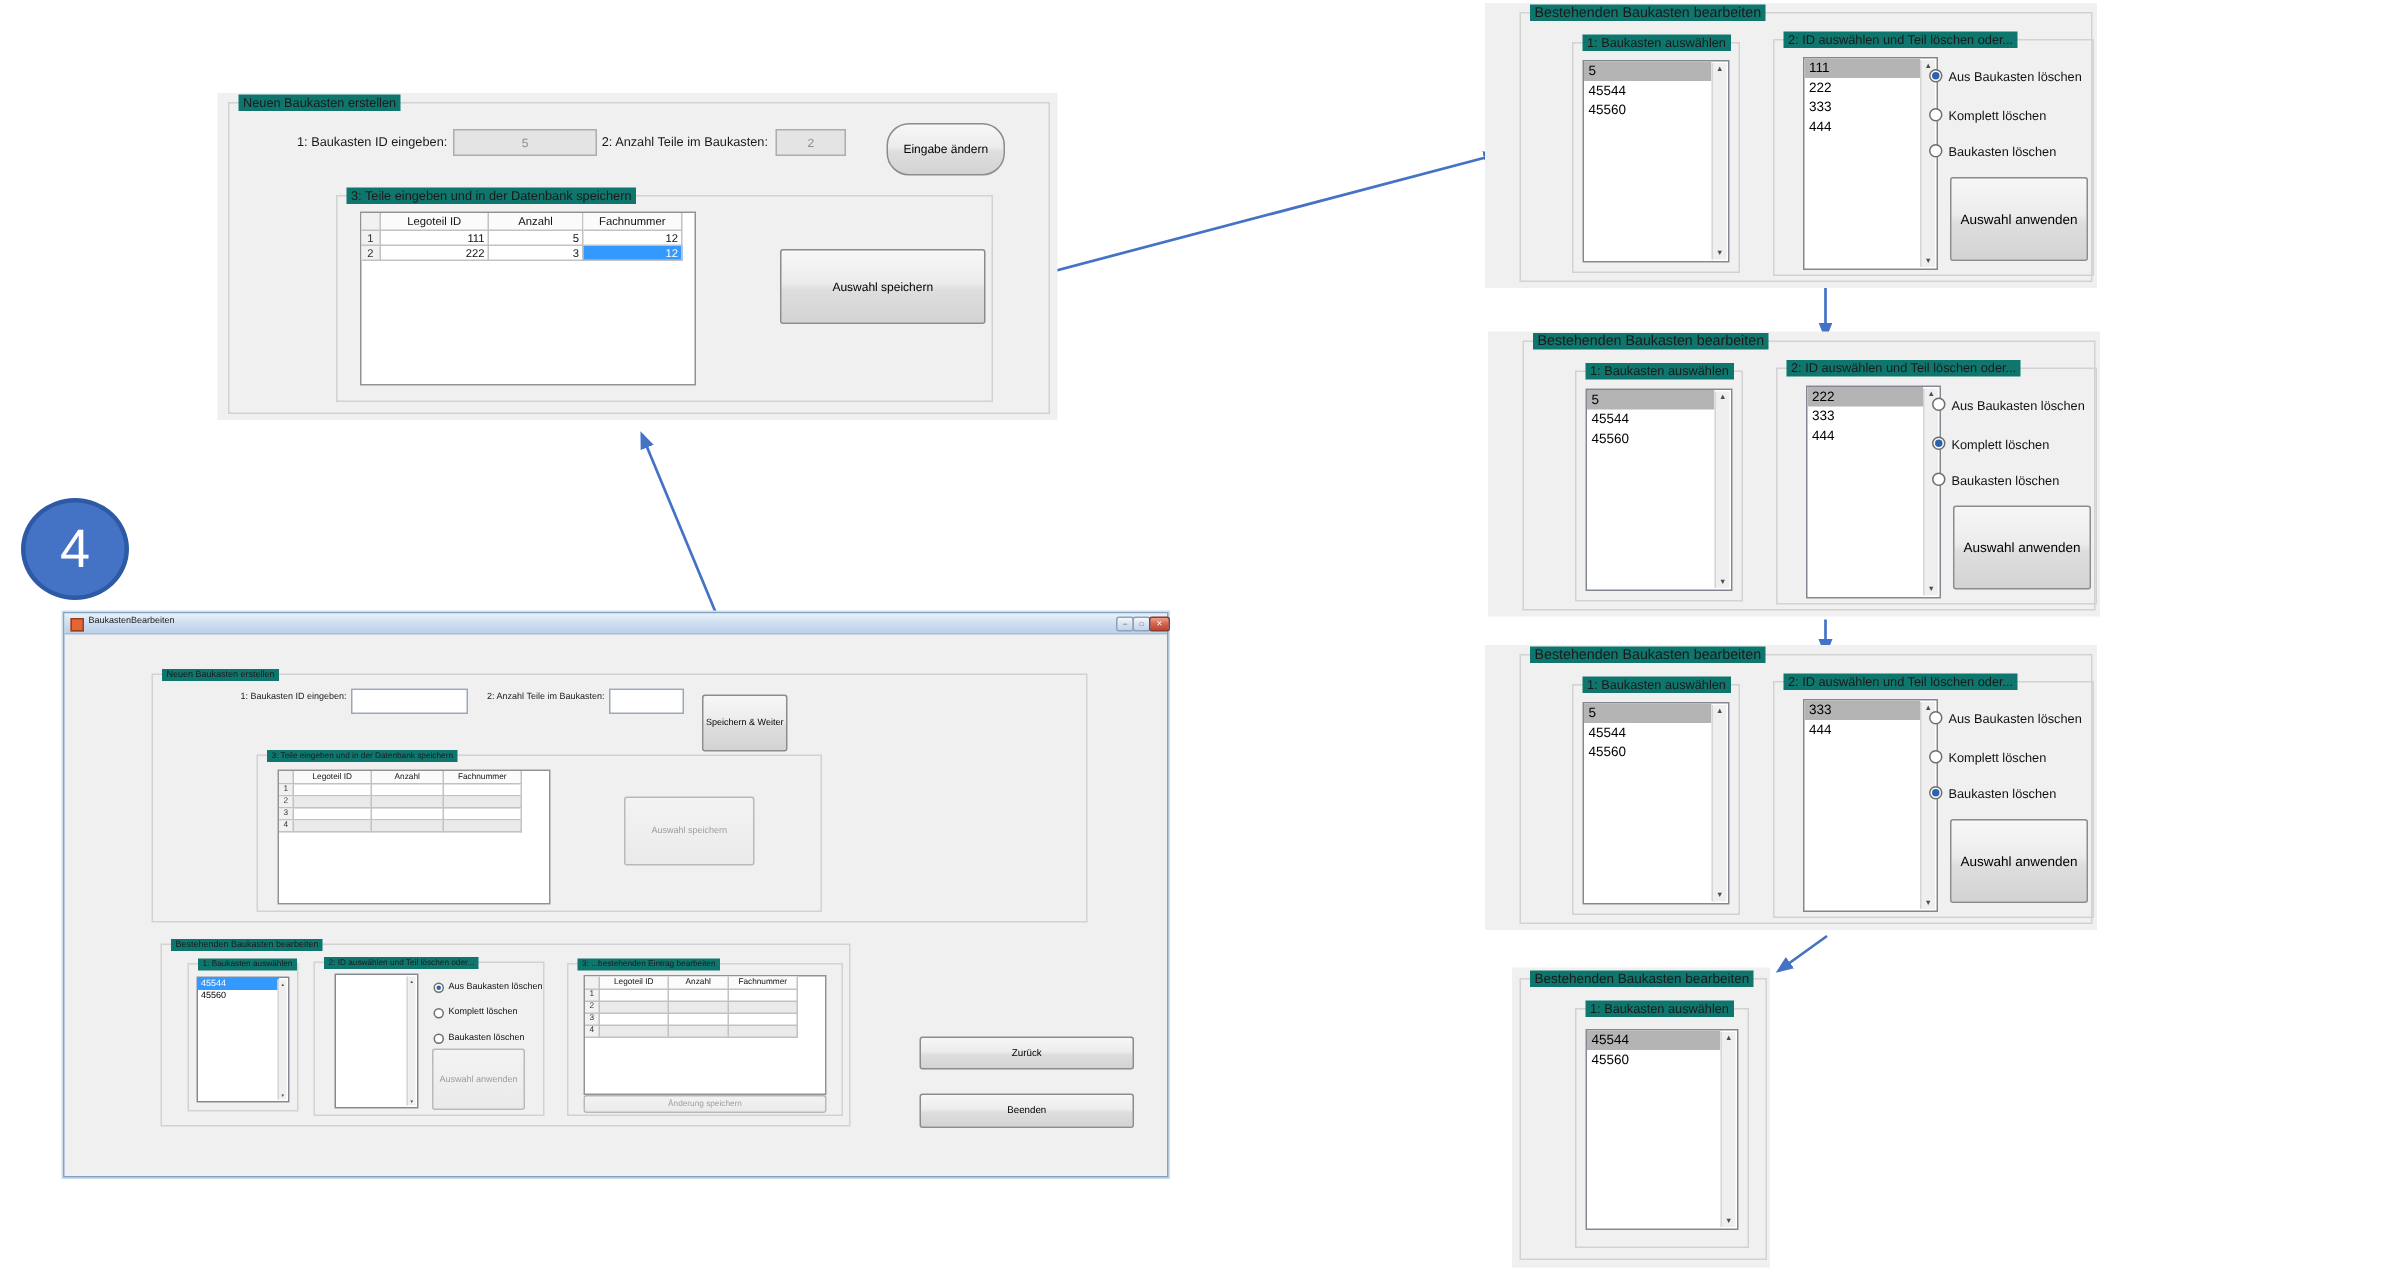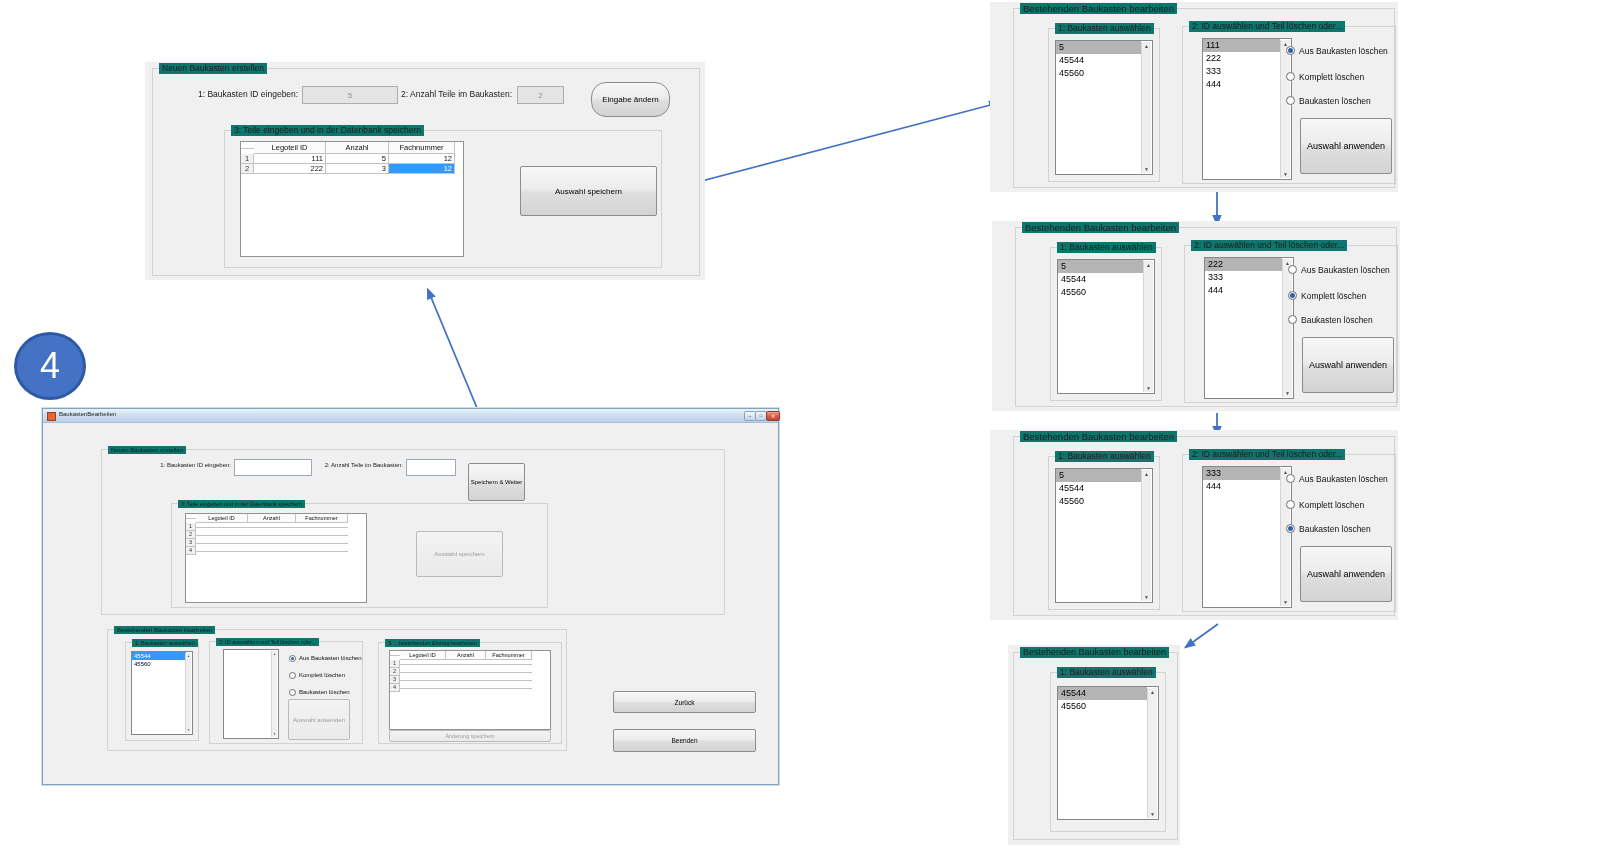--- a/index.html
+++ b/index.html
@@ -36,21 +36,21 @@
   .radio{position:absolute;display:flex;align-items:flex-start;white-space:nowrap;height:9px;}
   .rd{width:7px;height:7px;border:1px solid #6e6e6e;border-radius:50%;background:#fff;margin-right:4px;position:relative;flex:none;}
   .rd.on::after{content:"";position:absolute;inset:1px;background:#2e61b0;border-radius:50%;}
   .mini .rd{width:5px;height:5px;margin-right:3px;}
   
   .tb{position:absolute;background:#e4e4e4;border:1px solid #adadad;color:#8f8f8f;
       display:flex;align-items:center;justify-content:center;}
   .tb.live{background:#fff;border:1px solid #9aa8b8;color:#000;}
   
   .tbl{position:absolute;background:#fff;border:1px solid #929292;}
-  .tr{display:flex;align-items:center;}
+  .tr{display:flex;}
   .tc{box-sizing:border-box;border-right:1px solid #c2c2c2;border-bottom:1px solid #c2c2c2;overflow:hidden;white-space:nowrap;}
   .tc.hd{background:#fbfbfb;text-align:center;}
   .tc.rh{background:#f1f1f1;text-align:center;color:#333;}
   .tc.num{text-align:right;padding-right:2px;}
   .tc.on{background:#3399ff;color:#fff;}
   .tr.alt .tc{background:#eaeaea;}
   .tr.alt .tc.rh{background:#f1f1f1;}
   
   .win{position:absolute;background:#f0f0f0;border:1px solid #84a3c3;box-shadow:0 0 0 1px #cfdded;}
   .titlebar{position:absolute;left:0;right:0;top:0;height:13px;

